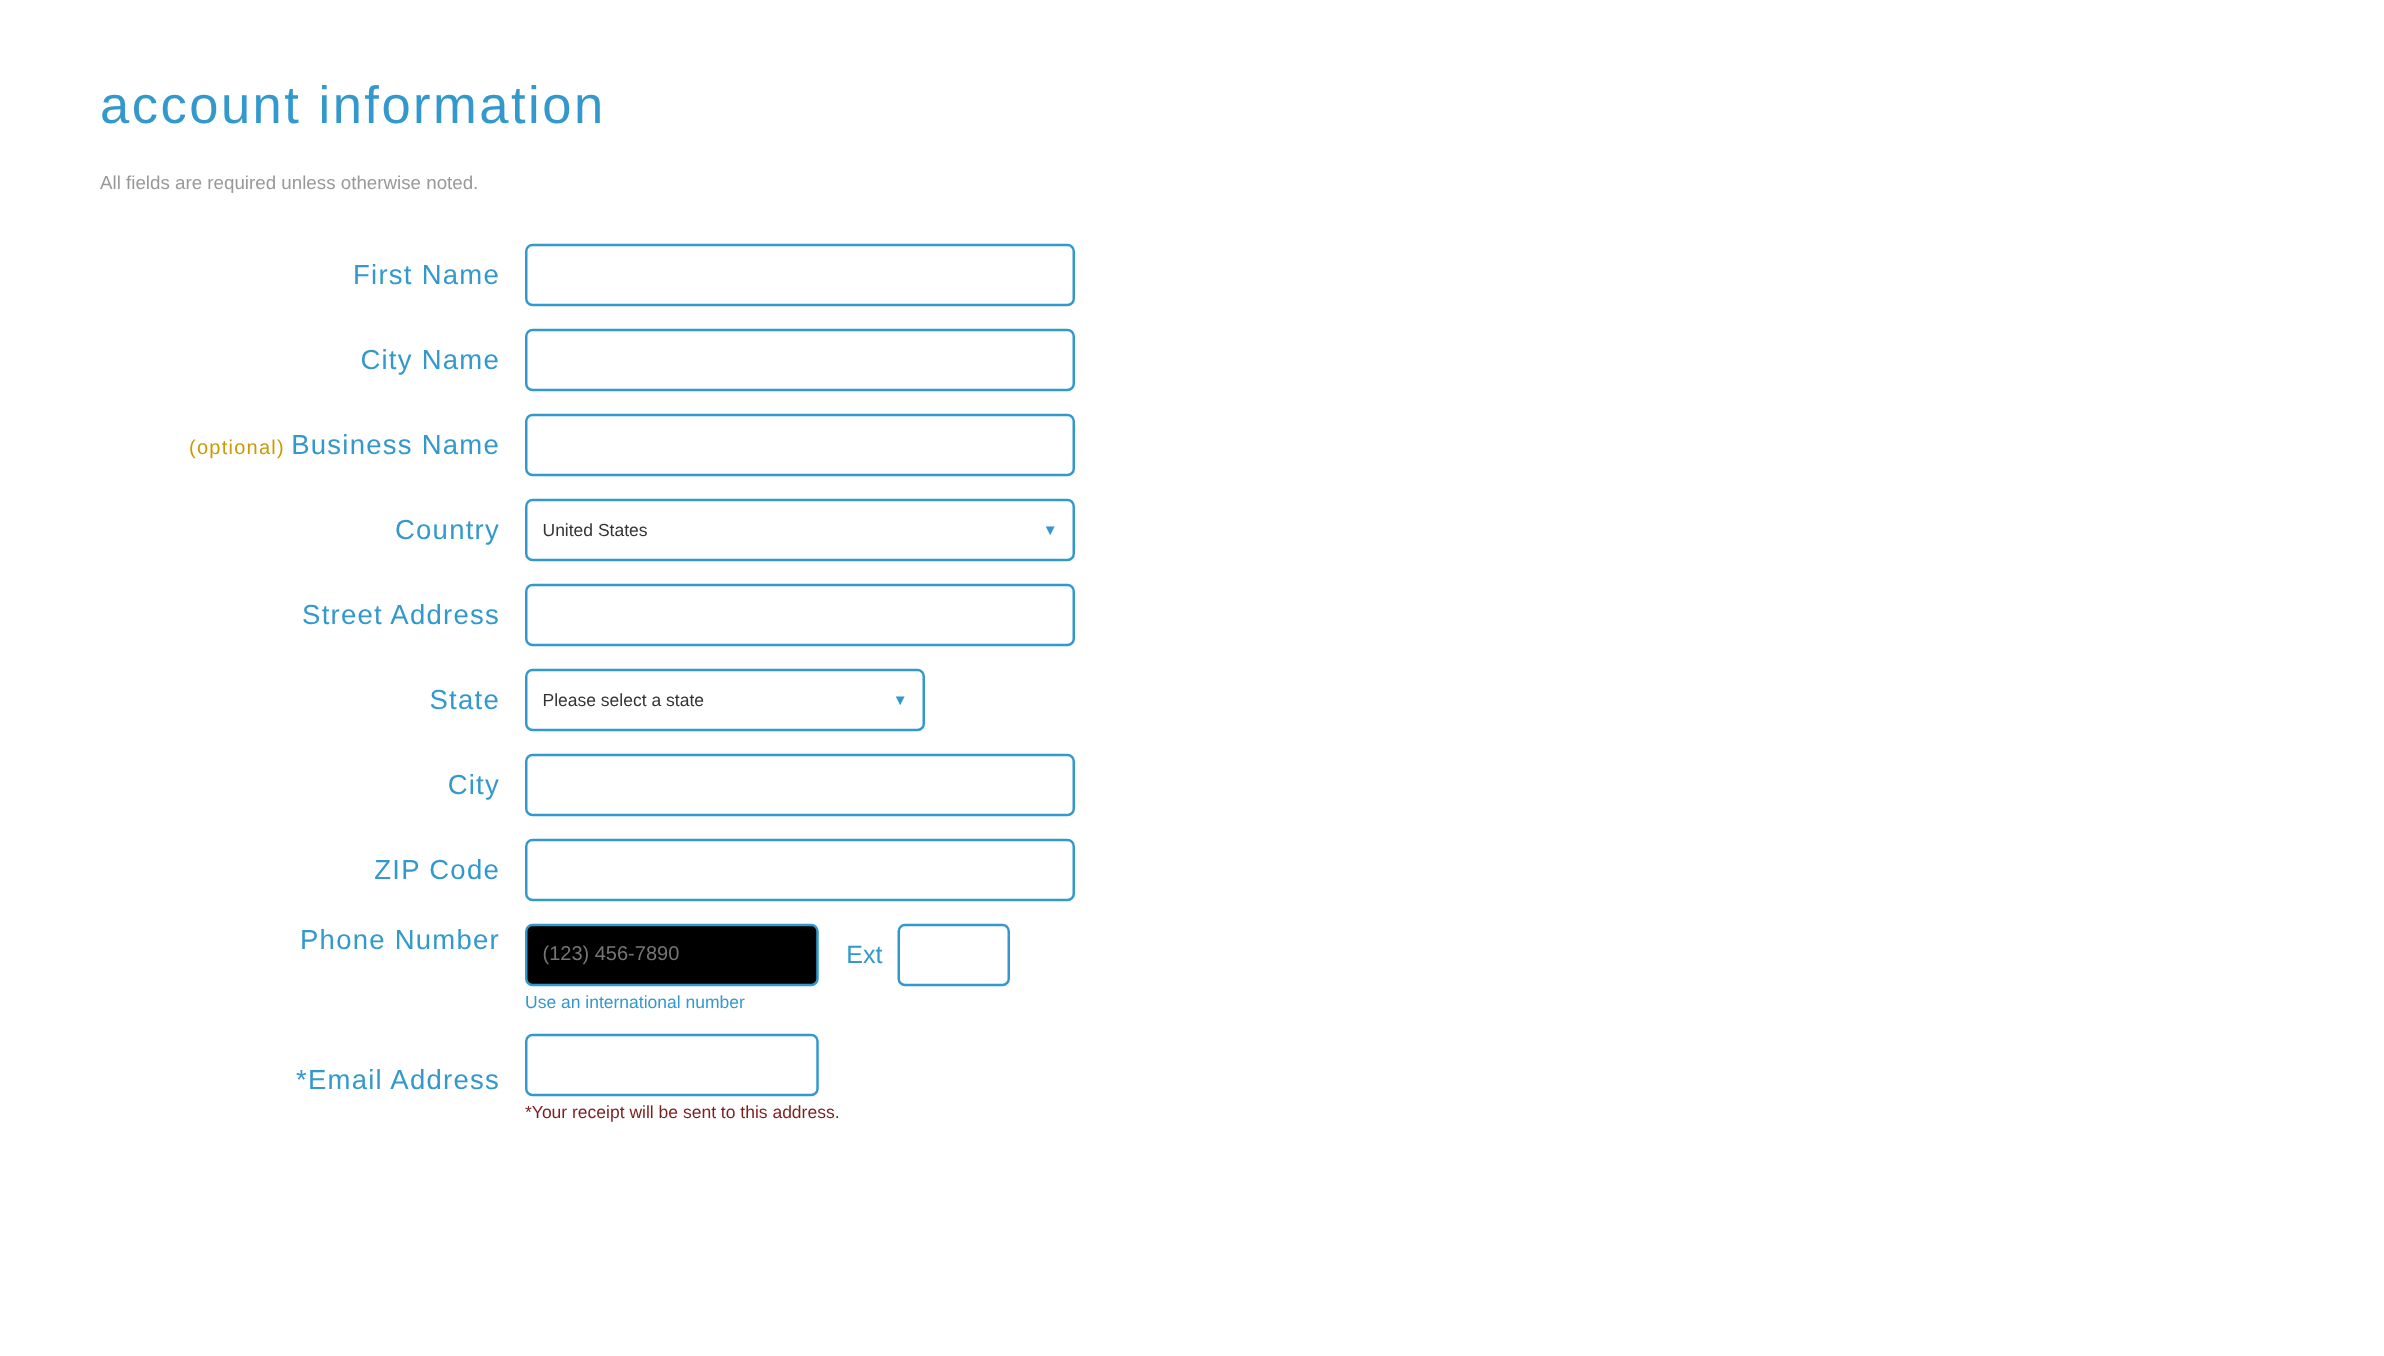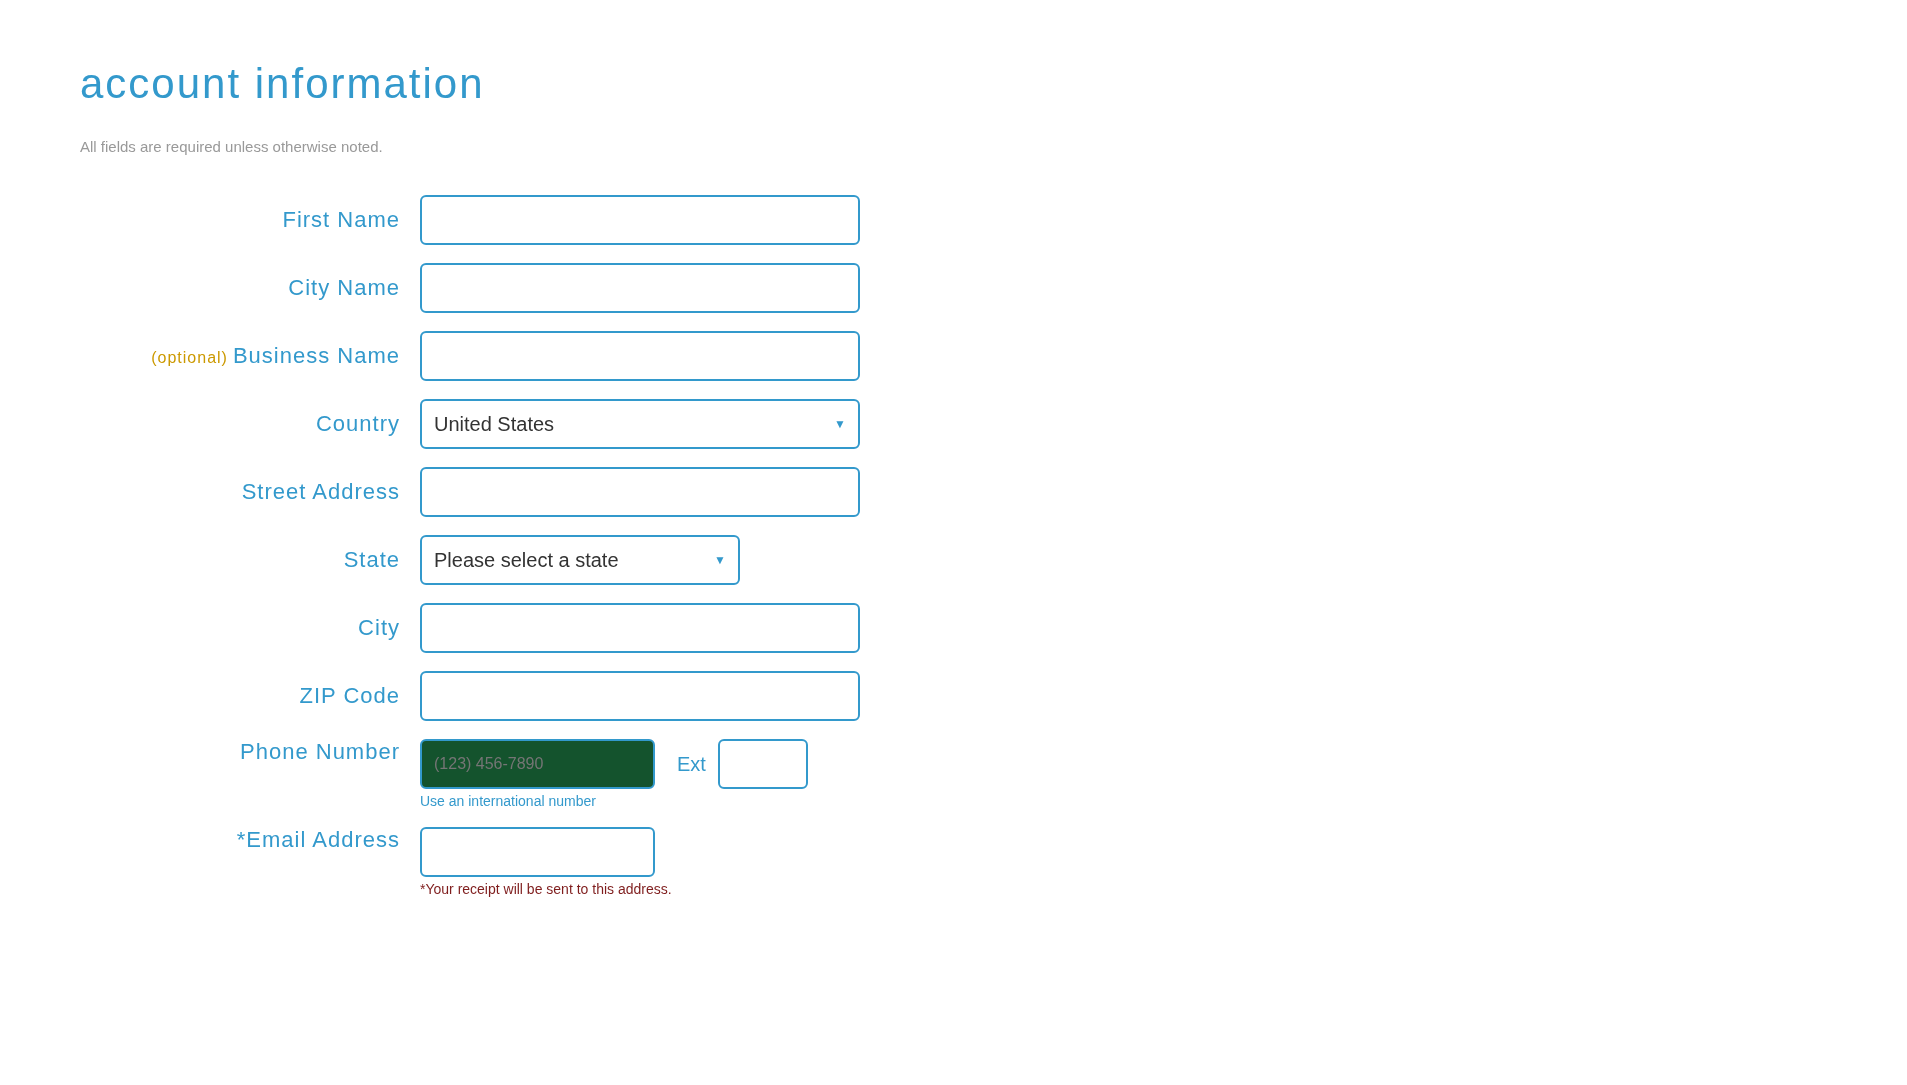--- a/index.html
+++ b/index.html
@@ -83,21 +83,21 @@
       width: 100%;
       max-width: 440px;
     }
 
     .select-wrapper select {
       width: 100%;
       height: 50px;
       border: 2px solid #3399cc;
       border-radius: 6px;
       padding: 0 40px 0 12px;
-      font-size: 20px;
+      font-size: 14px;
       color: #333;
       outline: none;
       background: #fff;
       appearance: none;
       -webkit-appearance: none;
       cursor: pointer;
     }
 
     .select-wrapper::after {
       content: '▼';
@@ -277,33 +277,33 @@
     <div class="field-input">
       <input type="text" placeholder="" style="">
     </div>
   </div>
 
   <div class="form-row" style="align-items: flex-start; flex-direction: column;">
     <div style="display:flex; gap:0;">
       <label class="field-label" style="padding-top:0;">Phone Number</label>
       <div class="phone-fields">
         <div style="max-width:440px; flex:1;">
-          <input type="tel" style="width: 100%; height: 50px; border: 2px solid rgb(51, 153, 204); border-radius: 6px; padding: 0px 12px; font-size: 16px; color: rgb(153, 153, 153); outline: none; background: #14532d;" placeholder="(123) 456-7890">
+          <input type="tel" style="width: 100%; height: 50px; border: 2px solid rgb(51, 153, 204); border-radius: 6px; padding: 0px 12px; font-size: 16px; color: rgb(153, 153, 153); outline: none; background: #000000;" placeholder="(123) 456-7890">
         </div>
         <span class="ext-label" style="margin-left:10px;">Ext</span>
         <div class="ext-input">
           <input type="text" placeholder="" style="">
         </div>
       </div>
     </div>
     <div class="hint-text">Use an international number</div>
   </div>
 
   <div class="form-row" style="align-items: flex-start; flex-direction: column;">
-    <div style="display:flex; align-items:flex-start; gap:0;">
+    <div style="display:flex; align-items:flex-end; gap:0;">
       <label class="field-label">*Email Address</label>
       <div class="field-input">
         <input type="email" placeholder="" style="">
       </div>
     </div>
     <div class="receipt-hint">*Your receipt will be sent to this address.</div>
   </div>
 
 </div>
 

